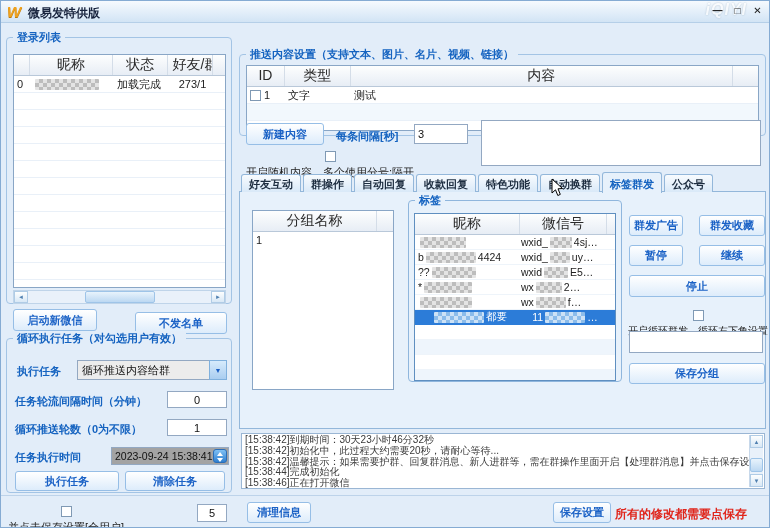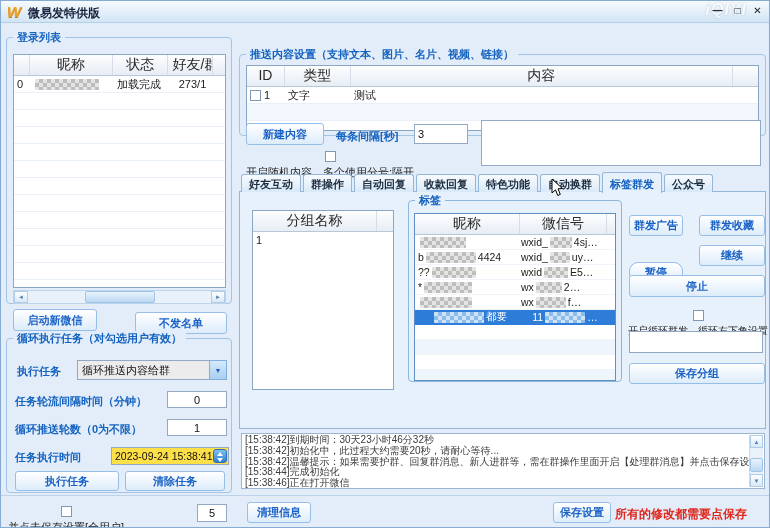--- a/index.html
+++ b/index.html
@@ -72,21 +72,21 @@
     border:1px solid #93b7da; background:#e7f1fb; }
 
   
   .combo { position:absolute; display:flex; }
   .combo-field { flex:1; background:#ececec; border:1px solid #93a8c2; border-right:none;
     font-size:11px; color:#111; padding:2px 4px; white-space:nowrap; overflow:hidden; }
   .combo-btn { width:18px; background:linear-gradient(#d6ebfc,#a9cdf0); border:1px solid #7fb0dd;
     display:flex; align-items:center; justify-content:center; color:#1b5fc4; font-size:7px; cursor:pointer; }
 
   
-  .dt { position:absolute; background:#fde047; border:1px solid #93a8c2; font-size:10.5px; color:#111;
+  .dt { position:absolute; background:#a3a3a3; border:1px solid #93a8c2; font-size:10.5px; color:#111;
     padding:2px 18px 0 3px; white-space:nowrap; }
   .dt-spin { position:absolute; right:1px; top:1px; width:14px; height:14px; border-radius:3px;
     background:linear-gradient(#7fc0f4,#2f7fd0); border:1px solid #2a6db8; cursor:pointer; }
   .dt-spin::before { content:""; position:absolute; left:3px; top:2px;
     border-left:3px solid transparent; border-right:3px solid transparent; border-bottom:4px solid #fff; }
   .dt-spin::after { content:""; position:absolute; left:3px; top:8px;
     border-left:3px solid transparent; border-right:3px solid transparent; border-top:4px solid #fff; }
 
   
   .hscroll { position:absolute; display:flex; background:#e9f1fa; border:1px solid #bfd4e9; }
@@ -292,21 +292,21 @@
             <div class="crow"></div>
             <div class="crow alt"></div>
             <div class="crow"></div>
             <div class="crow alt"></div>
           </div>
       </div>
     </div>
 
     <div class="btn" style="left:389px; top:23px; width:54px; height:21px;">群发广告</div>
     <div class="btn" style="left:459px; top:23px; width:66px; height:21px;">群发收藏</div>
-    <div class="btn" style="left:389px; top:70px; width:54px; height:21px;border-radius:9px;">暂停</div>
+    <div class="btn" style="left:389px; top:53px; width:54px; height:21px;">暂停</div>
     <div class="btn" style="left:459px; top:53px; width:66px; height:21px;">继续</div>
     <div class="btn" style="left:389px; top:83px; width:136px; height:22px;">停止</div>
     <div class="chkrow" style="left:388px; top:118px; font-size:10px;">
       <span class="cb"></span>
       <span>开启循环群发、循环左下角设置</span>
     </div>
     <input class="inp" style="left: 389px; top: 139px; width: 134px; height: 22px;">
     <div class="btn" style="left:389px; top:171px; width:136px; height:21px;">保存分组</div>
   </div>
 

